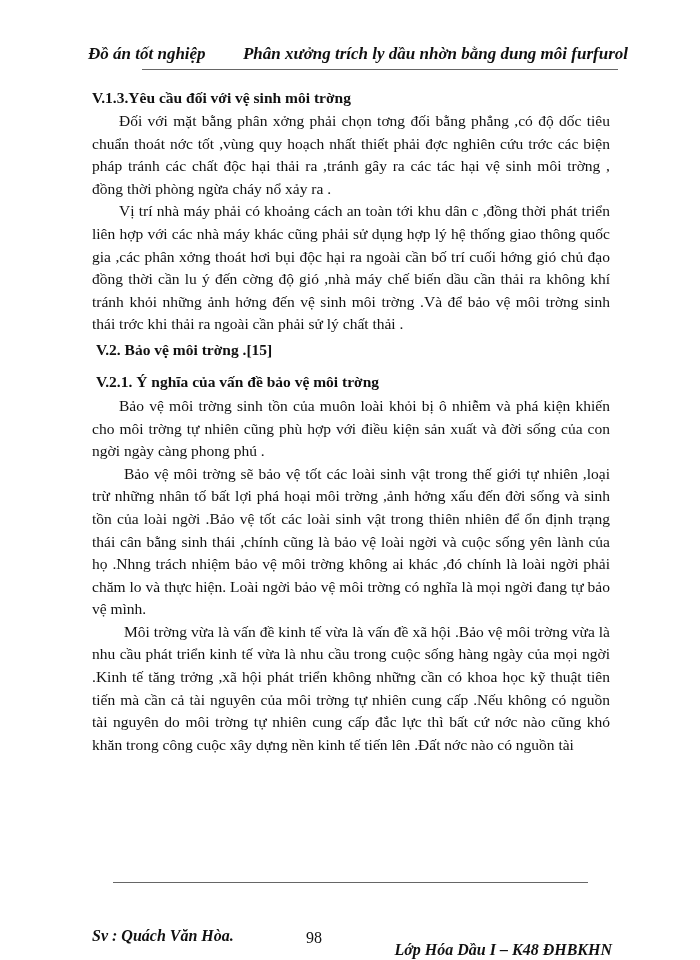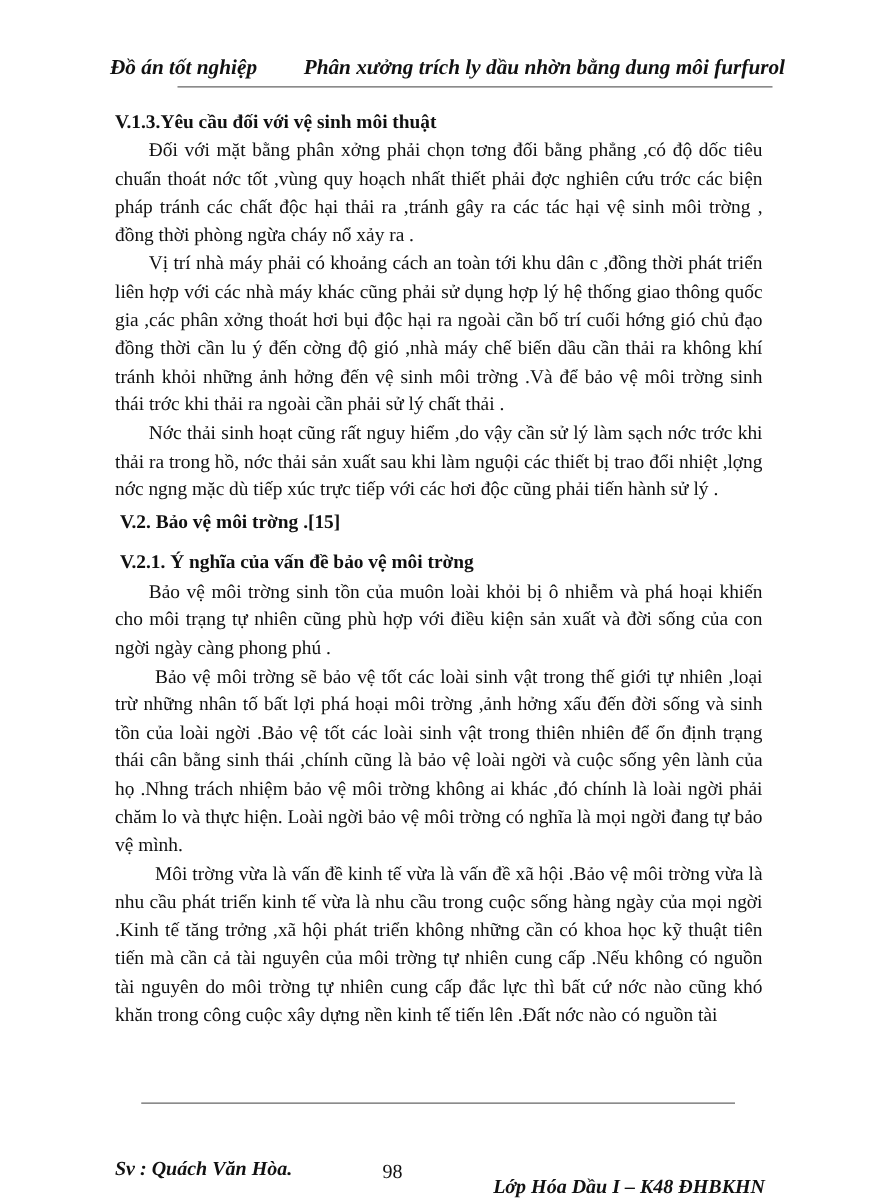--- a/index.html
+++ b/index.html
@@ -24,27 +24,26 @@
 </head>
 <body>
 
 <div class="header">
   <span class="left">Đồ án tốt nghiệp</span>
   <span class="right">Phân xưởng trích ly dầu nhờn bằng dung môi furfurol</span>
 </div>
 <div class="header-rule"></div>
 
 <div class="content">
-  <h2>V.1.3.Yêu cầu đối với vệ sinh môi thuật</h2>
+  <h2>V.1.3.Yêu cầu đối với vệ sinh môi trờng</h2>
   <p>Đối với mặt bằng phân xởng  phải chọn tơng  đối bằng phẳng ,có độ dốc tiêu chuẩn thoát nớc  tốt ,vùng quy hoạch nhất thiết phải đợc  nghiên cứu trớc  các biện pháp tránh các chất độc hại thải ra ,tránh gây ra các tác hại vệ sinh môi trờng , đồng thời phòng ngừa cháy nổ xảy ra .</p>
   <p>Vị trí nhà máy phải có khoảng cách an toàn tới khu dân c  ,đồng thời phát triển liên hợp với các nhà máy khác cũng phải sử dụng hợp lý hệ thống giao thông quốc gia ,các phân xởng  thoát hơi bụi độc hại ra ngoài cần bố trí cuối hớng  gió chủ đạo đồng thời cần lu  ý đến cờng  độ gió ,nhà máy chế biến dầu cần thải ra không khí tránh khỏi những ảnh hởng  đến vệ sinh môi trờng  .Và để bảo vệ môi trờng sinh thái trớc  khi thải ra ngoài cần phải sử lý chất thải .</p>
-  <p>Nớc  thải sinh hoạt cũng rất nguy hiểm ,do vậy cần sử lý làm sạch nớc  trớc khi thải ra trong hồ, nớc  thải sản xuất sau khi làm nguội các thiết bị trao đổi nhiệt ,lợng  nớc  ngng  mặc dù tiếp xúc trực tiếp với các hơi độc cũng phải tiến hành sử lý .</p>
   <h2 class="h-v2">V.2. Bảo vệ môi trờng  .[15]</h2>
   <h2 class="h-v21">V.2.1. Ý nghĩa của vấn đề bảo vệ môi trờng</h2>
-  <p>Bảo vệ môi trờng  sinh tồn của muôn loài khỏi bị ô nhiễm và phá hoại khiến cho môi trạng  tự nhiên cũng phù hợp với điều kiện sản xuất và  đời sống của con ngời  ngày càng phong phú .</p>
+  <p>Bảo vệ môi trờng  sinh tồn của muôn loài khỏi bị ô nhiễm và phá kiện khiến cho môi trờng  tự nhiên cũng phù hợp với điều kiện sản xuất và  đời sống của con ngời  ngày càng phong phú .</p>
   <p class="deep">Bảo vệ môi trờng  sẽ bảo vệ tốt các loài sinh vật trong thế giới tự nhiên ,loại trừ những nhân tố bất lợi phá hoại môi trờng  ,ảnh hởng  xấu đến đời sống và sinh tồn của loài ngời  .Bảo vệ tốt các loài sinh vật trong thiên nhiên để ổn định trạng thái cân bằng sinh thái ,chính cũng là bảo vệ loài ngời  và cuộc sống yên lành của họ .Nhng  trách nhiệm bảo vệ môi trờng  không ai khác ,đó chính là loài ngời phải chăm lo và thực hiện. Loài ngời  bảo vệ môi trờng  có nghĩa là mọi ngời đang tự bảo vệ mình.</p>
   <p class="deep">Môi trờng  vừa là vấn đề kinh tế  vừa là vấn đề xã hội .Bảo vệ môi trờng  vừa là nhu cầu phát triển kinh tế vừa là nhu cầu trong cuộc sống hàng ngày của mọi ngời  .Kinh tế tăng trởng  ,xã hội phát triển không những cần có khoa học kỹ thuật tiên tiến mà cần cả tài nguyên của môi trờng  tự nhiên cung cấp .Nếu không có nguồn tài nguyên do môi trờng  tự nhiên cung cấp đắc lực thì bất cứ nớc  nào cũng khó khăn trong công cuộc xây dựng nền kinh tế tiến lên .Đất nớc  nào có nguồn tài</p>
 </div>
 
 <div class="footer-rule"></div>
 <div class="footer">
   <span class="student">Sv : Quách Văn Hòa.</span>
   <span class="page">98</span>
   <span class="class">Lớp Hóa Dầu I – K48  ĐHBKHN</span>
 </div>

